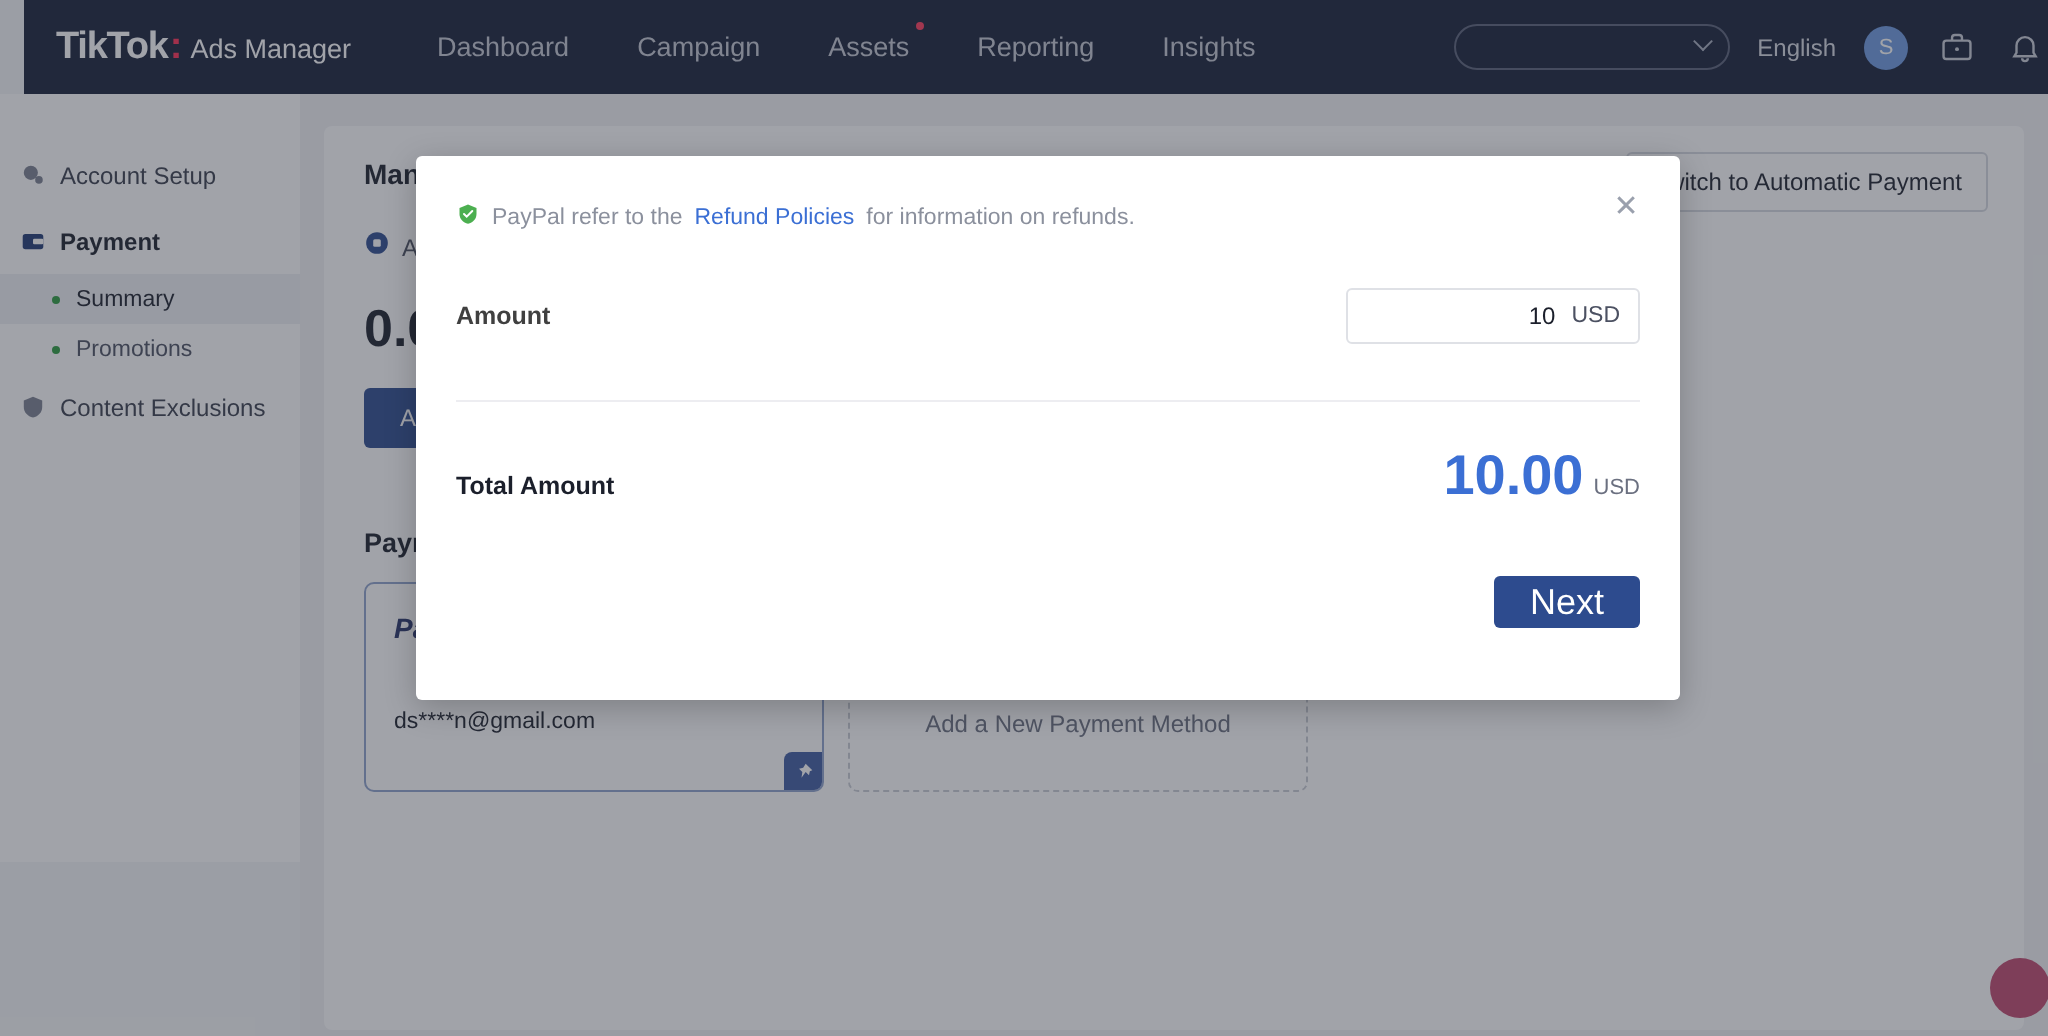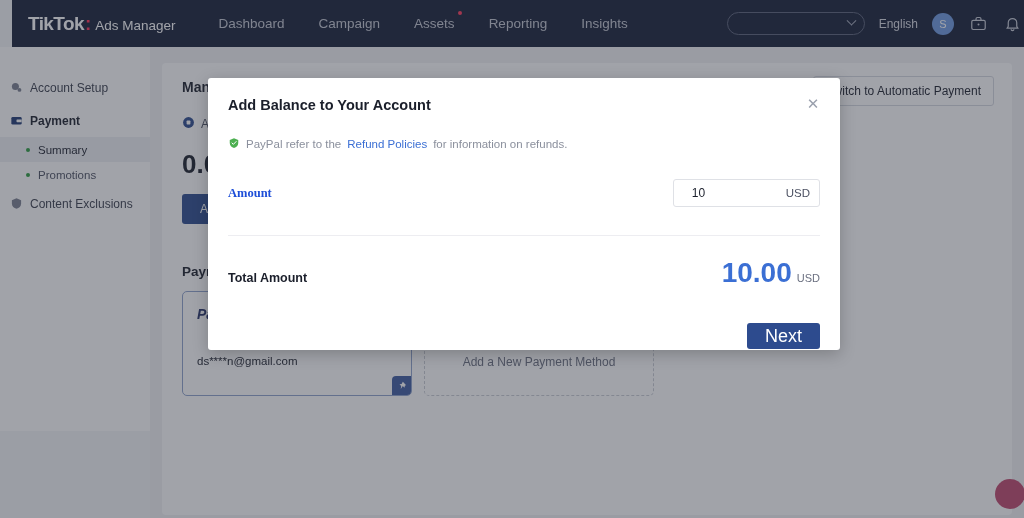--- a/index.html
+++ b/index.html
@@ -171,29 +171,29 @@
     text-align: center;
   }
   .modal-notice { display: flex; align-items: center; gap: 6px; margin-top: 22px; }
   .modal-notice .ntxt { font-size: 11.5px; color: #8b909d; }
   .modal-notice .nlink { font-size: 11.5px; color: #3b6fd4; cursor: pointer; }
 
   .amount-row {
     display: flex; align-items: center; justify-content: space-between;
     margin-top: 26px;
   }
-  .amount-label { font-size: 12.5px; color: #1d4ed8; font-weight: bold; font-family: Liberation Serif, serif; }
+  .amount-label { font-size: 12.5px; color: #404040; font-weight: bold; }
   .amount-input {
     width: 147px; height: 28px;
     border: 1px solid #dfe1e6; border-radius: 3px;
     display: flex; align-items: center; justify-content: flex-end;
     padding-right: 9px; gap: 8px; background: #ffffff;
   }
   .amount-value {
-    border: none; outline: none; 
+    border: none; outline: none; text-align: right;
     width: 86px; font-size: 12px; color: #1b1f2b;
     font-family: "Liberation Sans", sans-serif; background: transparent;
   }
   .amount-cur { font-size: 11.5px; color: #4c5162; }
 
   .divider { height: 1px; background: #ededf1; margin-top: 28px; }
 
   .total-row {
     display: flex; align-items: baseline; justify-content: space-between;
     margin-top: 21px;
@@ -354,21 +354,20 @@
         </div>
       </div>
 
       <div class="help-bubble"></div>
     </div>
   </div>
 
   <div class="overlay"></div>
 
   <div class="modal">
-    <div class="modal-title">Add Balance to Your Account</div>
     <div class="modal-close">✕</div>
 
     <div class="modal-notice">
       <span>
         <svg width="12" height="12" viewBox="0 0 24 24">
           <path d="M12 2.5 20.5 6v6c0 5-3.6 8.6-8.5 9.8C7.1 20.6 3.5 17 3.5 12V6L12 2.5z" fill="#4caf50"></path>
           <path d="M8 12l2.7 2.7L16.3 9" stroke="#ffffff" stroke-width="2" fill="none" stroke-linecap="round"></path>
         </svg>
       </span>
       <span class="ntxt">PayPal refer to the</span>

